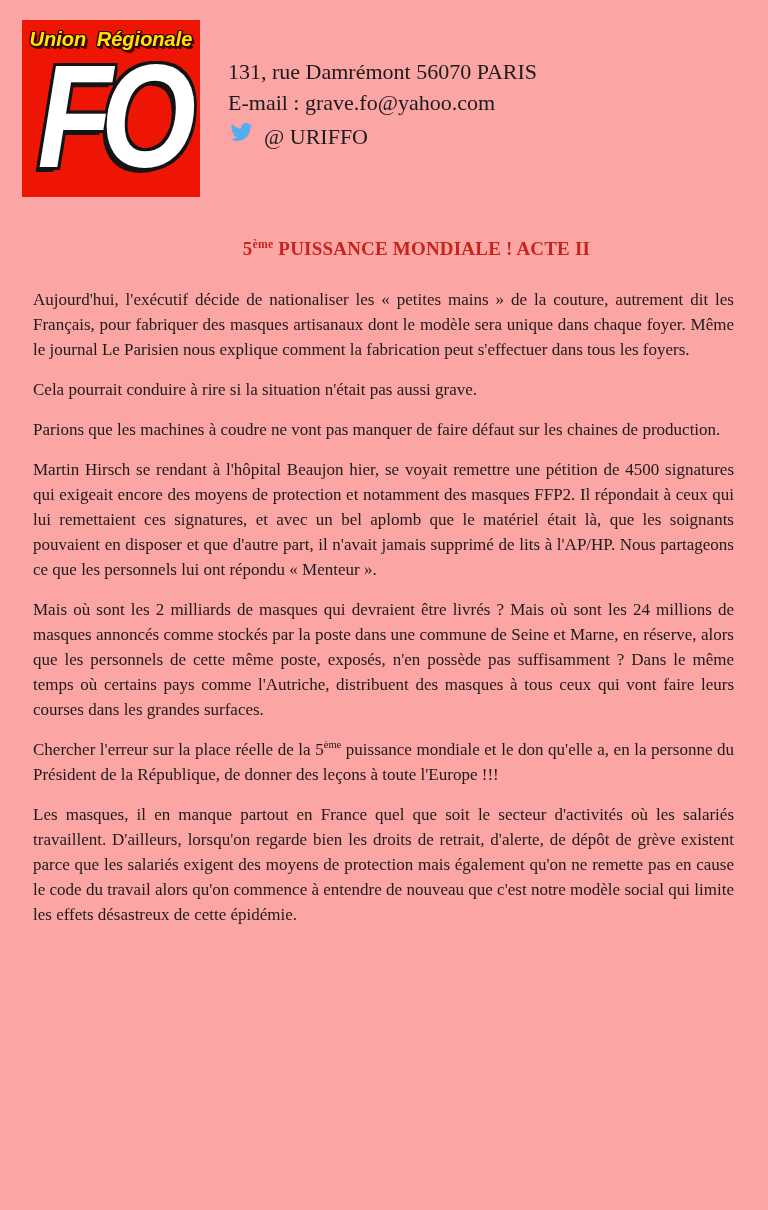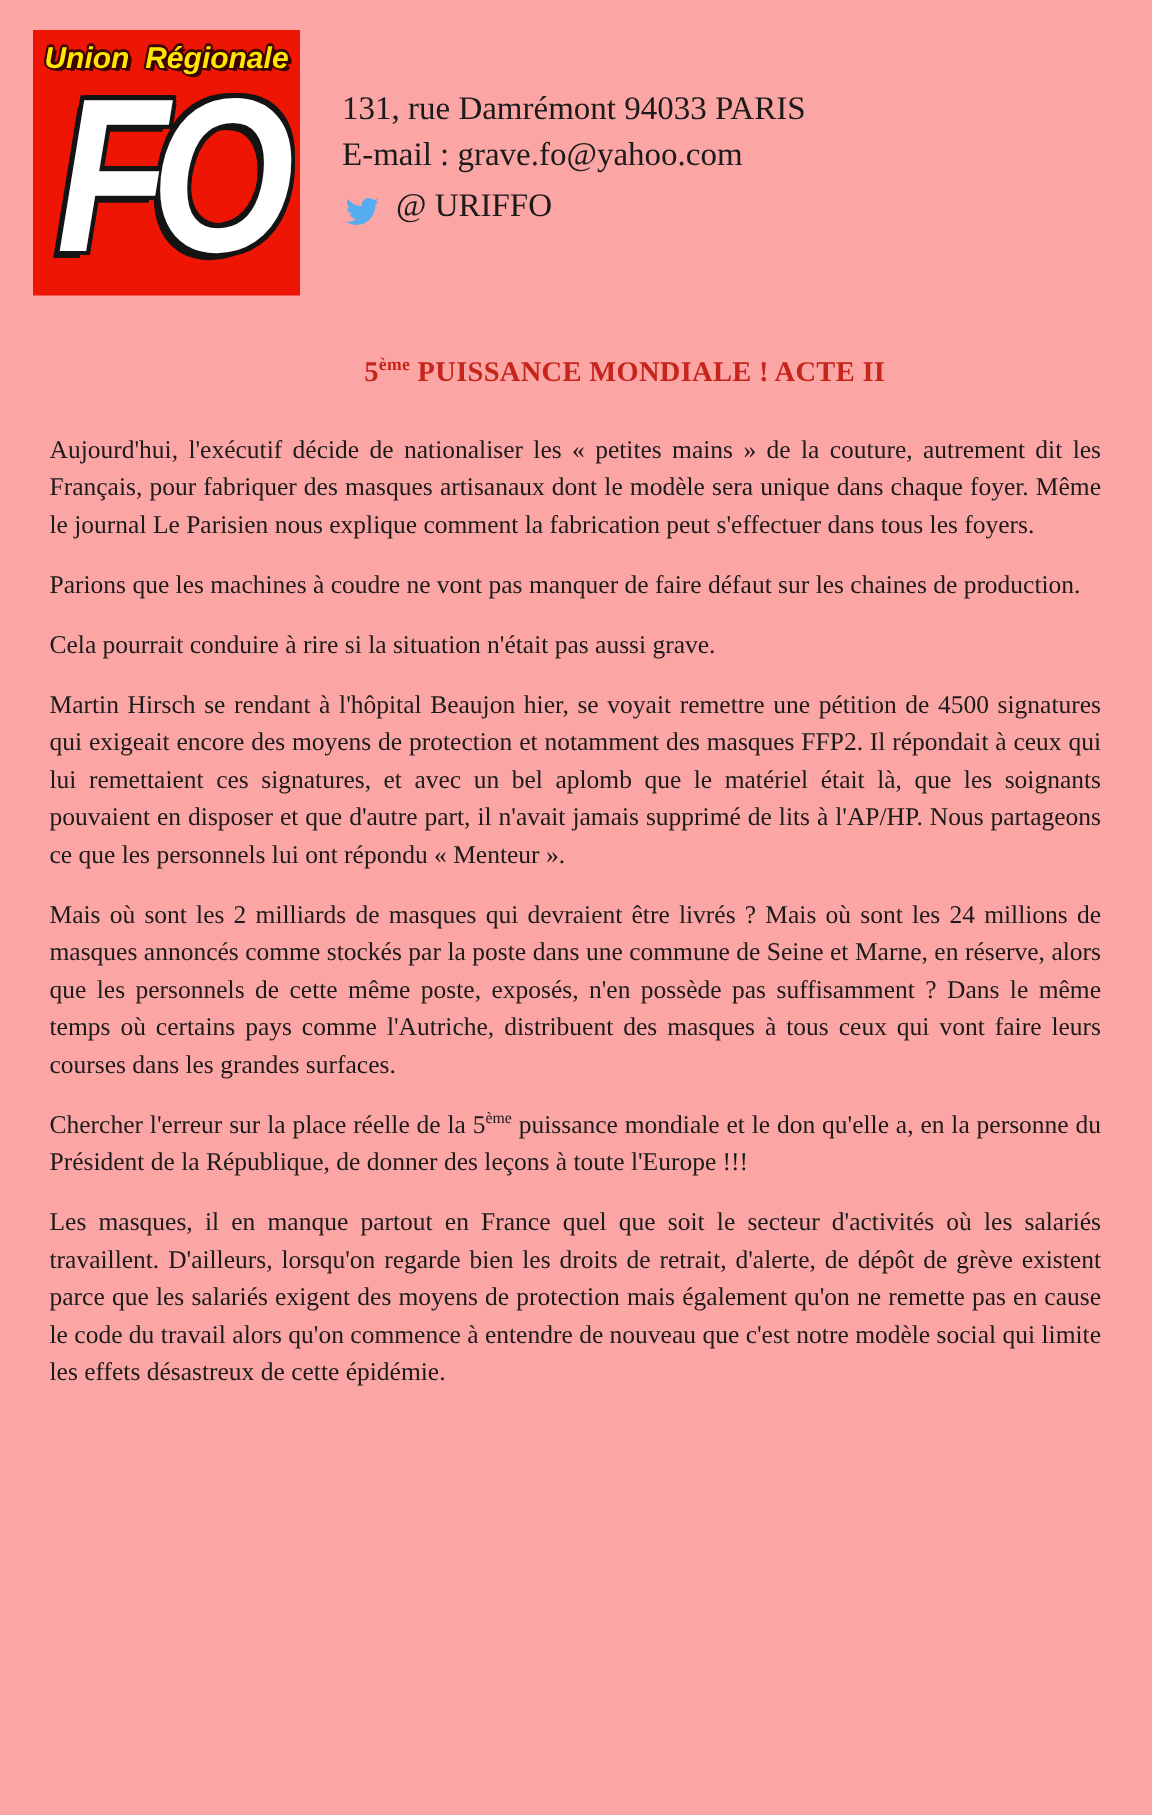--- a/index.html
+++ b/index.html
@@ -90,21 +90,21 @@
   .contact {
     position: absolute;
     left: 228px;
     top: 56px;
     font-size: 22px;
     line-height: 31px;
     color: var(--text_color, #1b1b1b);
   }
   .twitter-line {
     display: flex;
-    align-items: flex-end;
+    align-items: flex-start;
     gap: 9px;
     margin-top: 3px;
   }
   .twitter-icon { width: 27px; height: 22px; display: block; }
   .twitter-icon svg { width: 100%; height: 100%; display: block; fill: var(--twitter_blue, #55ACEE); }
 
   
   .title {
     position: absolute;
     top: 221px;
@@ -139,37 +139,37 @@
 <body>
 
 <div class="page">
 
   <div class="logo">
     <div class="logo-top">Union Régionale</div>
     <div class="logo-fo">FO</div>
   </div>
 
   <div class="contact">
-    <div>131, rue Damrémont 94033 PARIS</div>
+    <div>131, rue Damrémont 56070 PARIS</div>
     <div>E-mail : grave.fo@yahoo.com</div>
     <div class="twitter-line">
       <span class="twitter-icon">
         <svg viewBox="0 0 512 512" xmlns="http://www.w3.org/2000/svg" aria-hidden="true">
           <path d="M459.37 151.716c.325 4.548.325 9.097.325 13.645 0 138.72-105.583 298.558-298.558 298.558-59.452 0-114.68-17.219-161.137-47.106 8.447.974 16.568 1.299 25.34 1.299 49.055 0 94.213-16.568 130.274-44.832-46.132-.975-84.792-31.188-98.112-72.772 6.498.974 12.995 1.624 19.818 1.624 9.421 0 18.843-1.3 27.614-3.573-48.081-9.747-84.143-51.98-84.143-102.985v-1.299c13.969 7.797 30.214 12.67 47.431 13.319-28.264-18.843-46.781-51.005-46.781-87.391 0-19.492 5.197-37.36 14.294-52.954 51.655 63.675 129.3 105.258 216.365 109.807-1.624-7.797-2.599-15.918-2.599-24.04 0-57.828 46.782-104.934 104.934-104.934 30.213 0 57.502 12.67 76.67 33.137 23.715-4.548 46.456-13.32 66.599-25.34-7.798 24.366-24.366 44.833-46.132 57.827 21.117-2.273 41.584-8.122 60.426-16.243-14.292 20.791-32.161 39.308-52.628 54.253z"></path>
         </svg>
       </span>
       <span>@ URIFFO</span>
     </div>
   </div>
 
   <h1 class="title"><span>5</span><sup>ème</sup><span> PUISSANCE MONDIALE ! ACTE II</span></h1>
 
   <div class="body">
       <p><span>Aujourd'hui, l'exécutif décide de nationaliser les « petites mains » de la couture, autrement dit les Français, pour fabriquer des masques artisanaux dont le modèle sera unique dans chaque foyer. Même le journal Le Parisien nous explique comment la fabrication peut s'effectuer dans tous les foyers.</span></p>
+      <p><span>Cela pourrait conduire à rire si la situation n'était pas aussi grave.</span></p>
       <p><span>Parions que les machines à coudre ne vont pas manquer de faire défaut sur les chaines de production.</span></p>
-      <p><span>Cela pourrait conduire à rire si la situation n'était pas aussi grave.</span></p>
       <p><span>Martin Hirsch se rendant à l'hôpital Beaujon hier, se voyait remettre une pétition de 4500 signatures qui exigeait encore des moyens de protection et notamment des masques FFP2. Il répondait à ceux qui lui remettaient ces signatures, et avec un bel aplomb que le matériel était là, que les soignants pouvaient en disposer et que d'autre part, il n'avait jamais supprimé de lits à l'AP/HP. Nous partageons ce que les personnels lui ont répondu « Menteur ».</span></p>
       <p><span>Mais où sont les 2 milliards de masques qui devraient être livrés ? Mais où sont les 24 millions de masques annoncés comme stockés par la poste dans une commune de Seine et Marne, en réserve, alors que les personnels de cette même poste, exposés, n'en possède pas suffisamment ? Dans le même temps où certains pays comme l'Autriche, distribuent des masques à tous ceux qui vont faire leurs courses dans les grandes surfaces.</span></p>
       <p><span>Chercher l'erreur sur la place réelle de la 5</span><sup>ème</sup><span> puissance mondiale et le don qu'elle a, en la personne du Président de la République, de donner des leçons à toute l'Europe !!!</span></p>
       <p><span>Les masques, il en manque partout en France quel que soit le secteur d'activités où les salariés travaillent. D'ailleurs, lorsqu'on regarde bien les droits de retrait, d'alerte, de dépôt de grève existent parce que les salariés exigent des moyens de protection mais également qu'on ne remette pas en cause le code du travail alors qu'on commence à entendre de nouveau que c'est notre modèle social qui limite les effets désastreux de cette épidémie.</span></p>
     </div>
 
 </div>
 
 </body></html>

